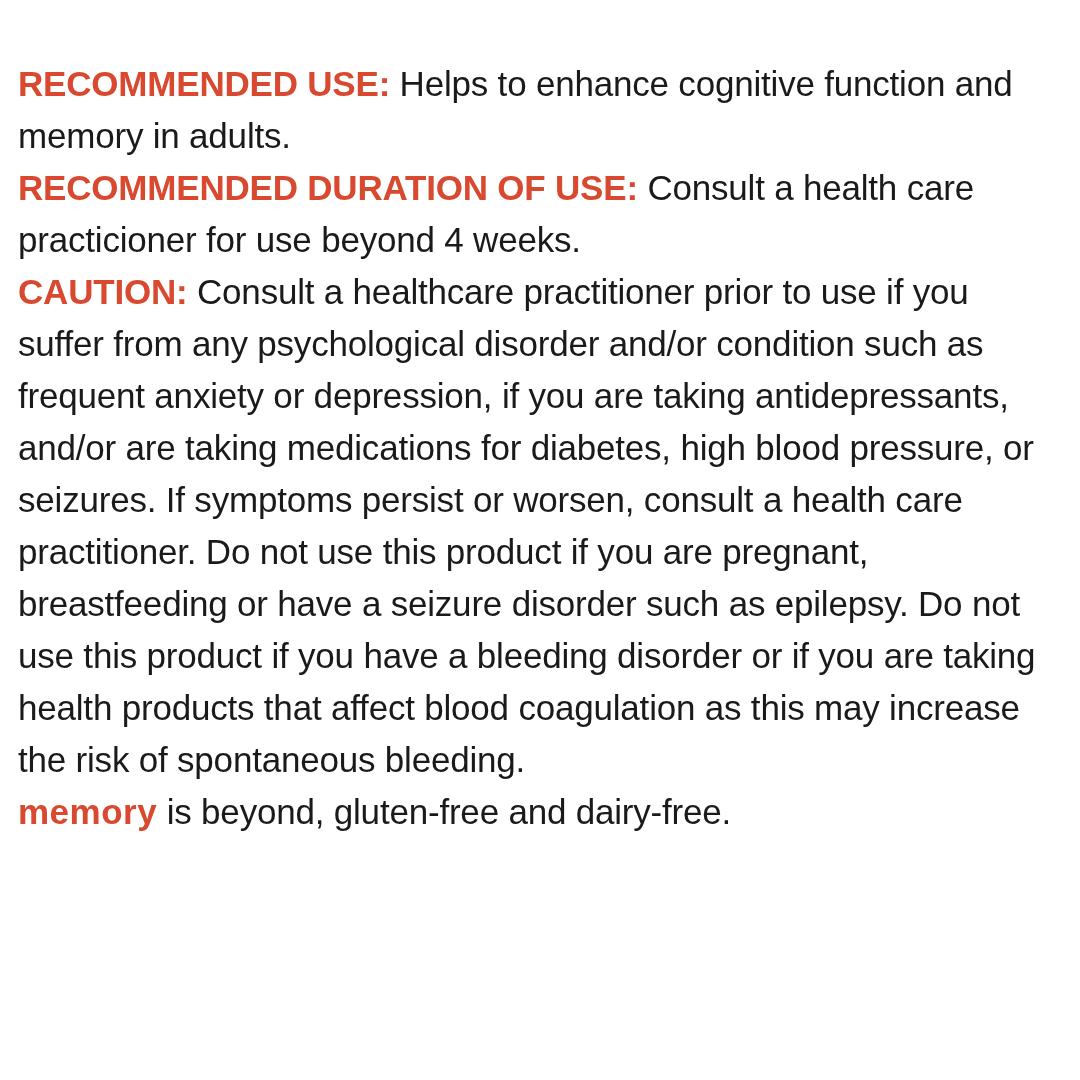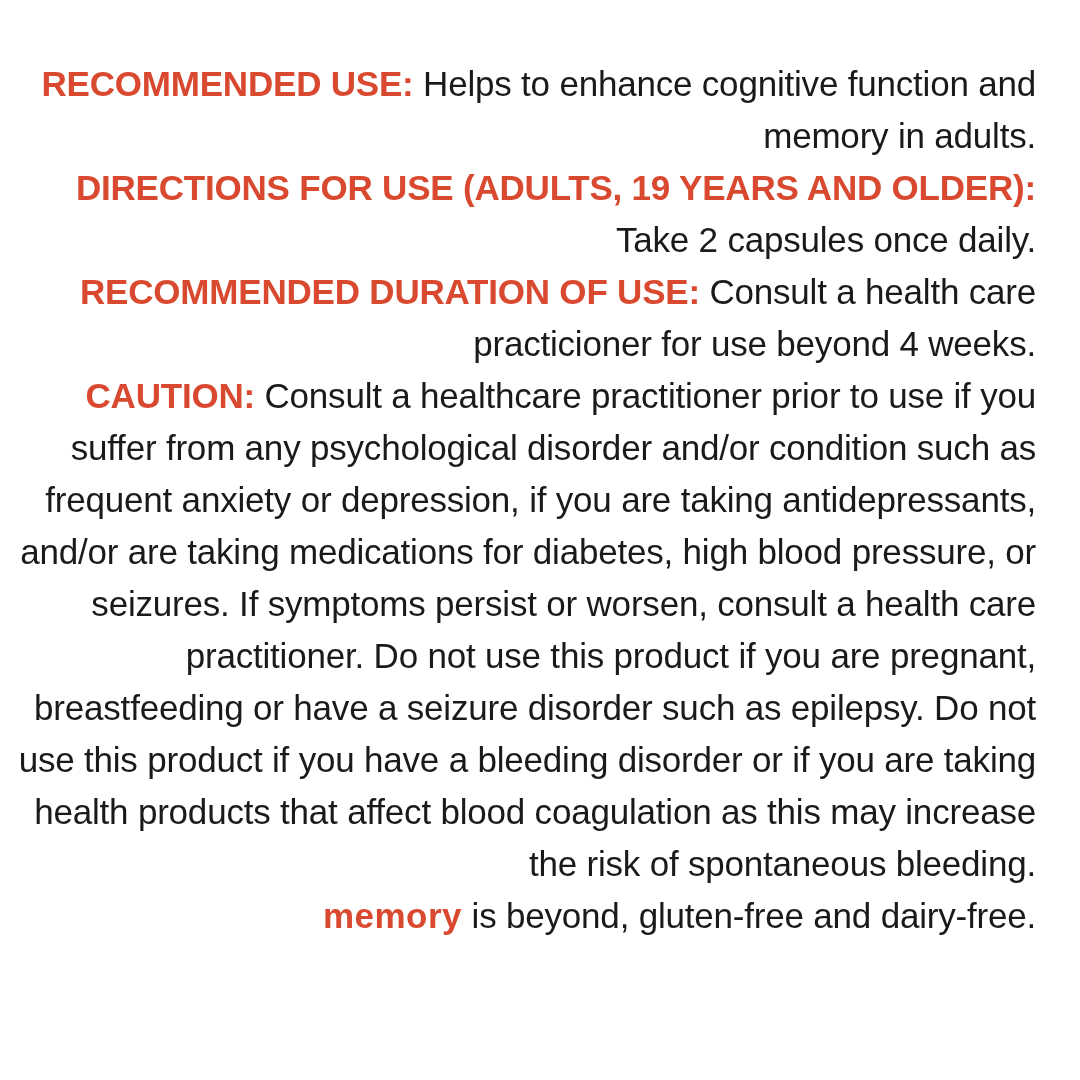--- a/index.html
+++ b/index.html
@@ -18,53 +18,49 @@
     box-sizing: border-box;
     width: 1080px;
     height: 1080px;
     padding: 58px 44px 0 18px;
   }
   .block {
     font-size: 35px;
     line-height: 52px;
     letter-spacing: -0.2px;
     margin: 0 0 0 0;
-    text-align: right;
+    text-align: left;
     word-spacing: 0px;
   }
   .heading {
     color: #d9492f;
     font-weight: bold;
   }
   .brandword {
     color: #d9492f;
     font-weight: bold;
     letter-spacing: 0.5px;
-    margin-left: 20px;
   }
   .body-text {
     color: #1a1a1a;
     font-weight: normal;
   }
   .para {
     display: block;
   }
 </style>
 </head>
 <body>
 
 <div class="label-panel">
 
   <p class="block para">
     <span class="heading">RECOMMENDED USE:</span><span class="body-text"> Helps to enhance cognitive function and memory in adults.</span>
   </p>
 
-  <p class="block para">
-    <span class="heading">DIRECTIONS FOR USE (ADULTS, 19 YEARS AND OLDER):</span><span class="body-text"> Take 2 capsules once daily.</span>
-  </p>
 
   <p class="block para">
     <span class="heading">RECOMMENDED DURATION OF USE:</span><span class="body-text"> Consult a health care practicioner for use beyond 4 weeks.</span>
   </p>
 
   <p class="block para">
     <span class="heading">CAUTION:</span><span class="body-text"> Consult a healthcare practitioner prior to use if you suffer from any psychological disorder and/or condition such as frequent anxiety or depression, if you are taking antidepressants, and/or are taking medications for diabetes, high blood pressure, or seizures. If symptoms persist or worsen, consult a health care practitioner. Do not use this product if you are pregnant, breastfeeding or have a seizure disorder such as epilepsy. Do not use this product if you have a bleeding disorder or if you are taking health products that affect blood coagulation as this may increase the risk of spontaneous bleeding.</span>
   </p>
 
   <p class="block para">

